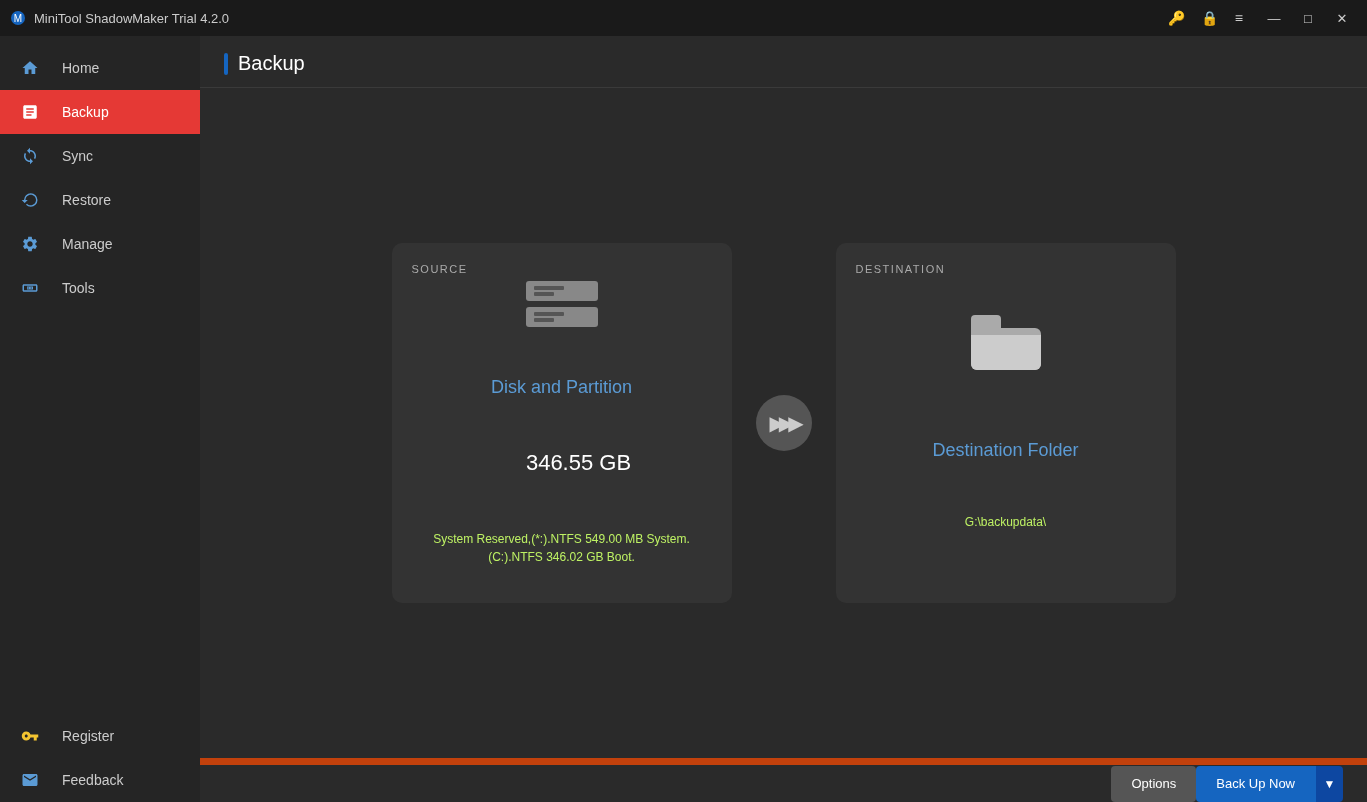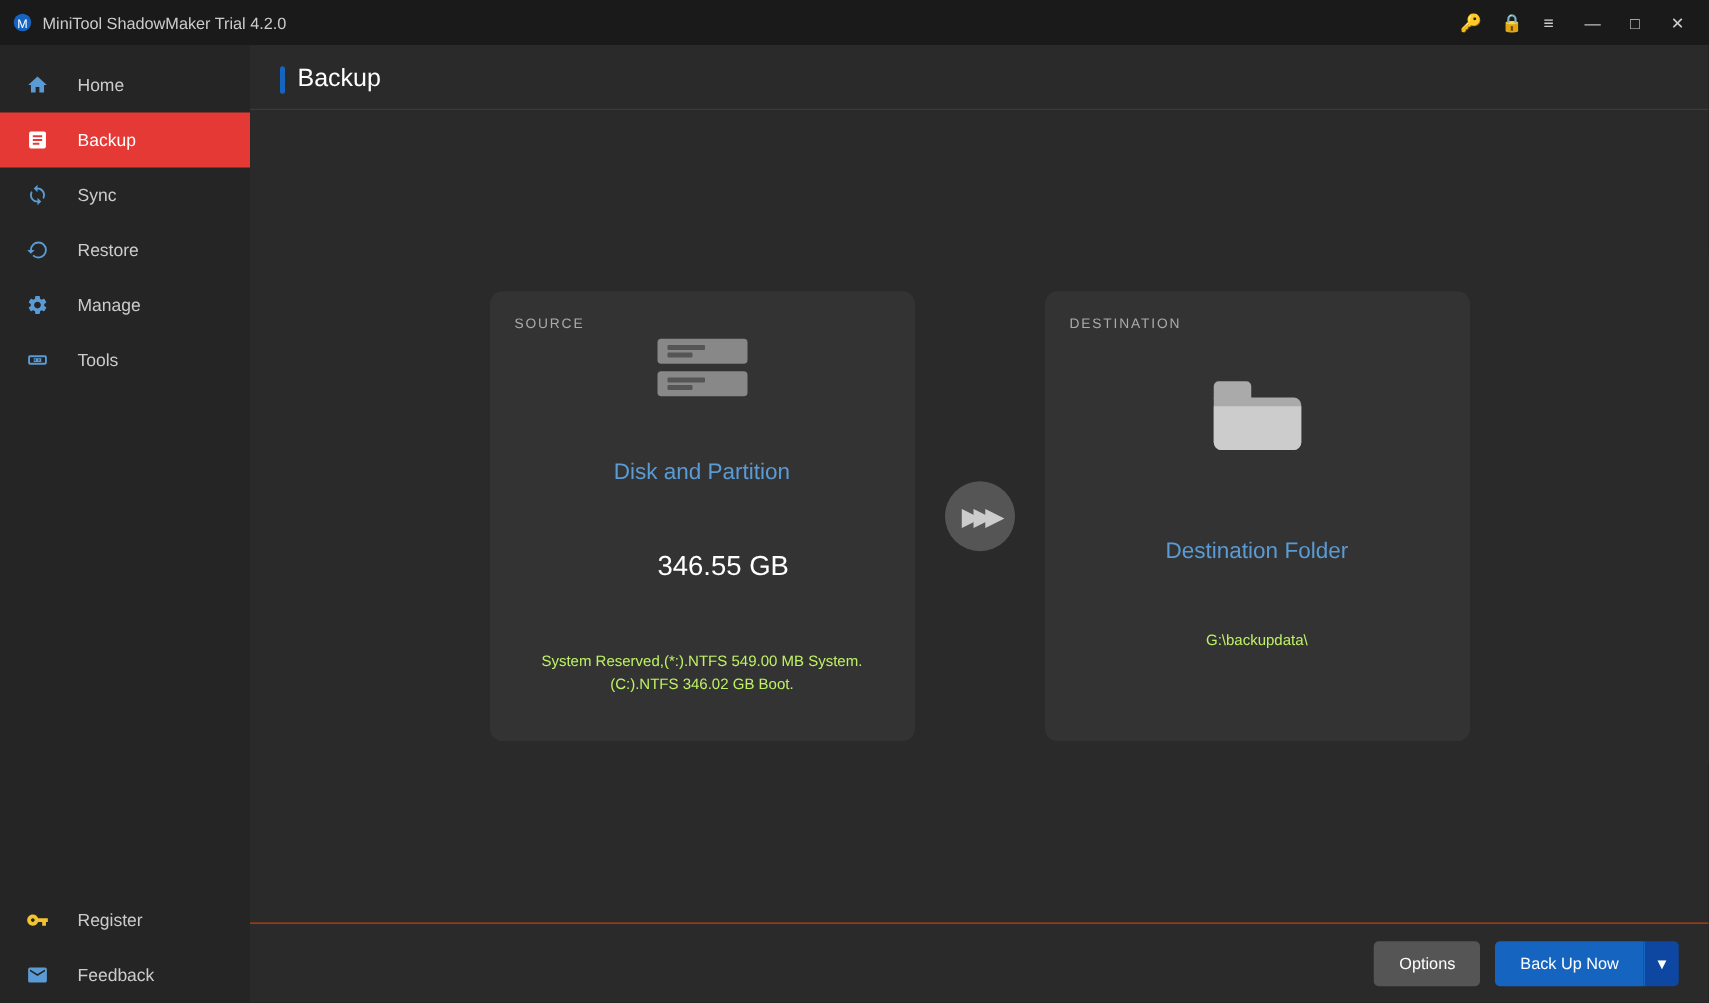--- a/index.html
+++ b/index.html
@@ -272,28 +272,27 @@
       justify-content: center;
       margin: 0 24px;
       flex-shrink: 0;
       font-size: 22px;
       color: #ccc;
       letter-spacing: -4px;
     }
 
     
     .bottom-bar {
-      height: 64px;
+      height: 44px;
       display: flex;
       align-items: center;
       justify-content: flex-end;
       padding: 0 24px;
-      gap: 12px;
       background: #2a2a2a;
-      border-top: 1px solid #c2410c;
+      border-top: 7px solid #c2410c;
     }
     .btn-options {
       height: 36px;
       padding: 0 20px;
       background: #555;
       border: none;
       color: #fff;
       font-size: 13px;
       border-radius: 4px;
       cursor: pointer;

